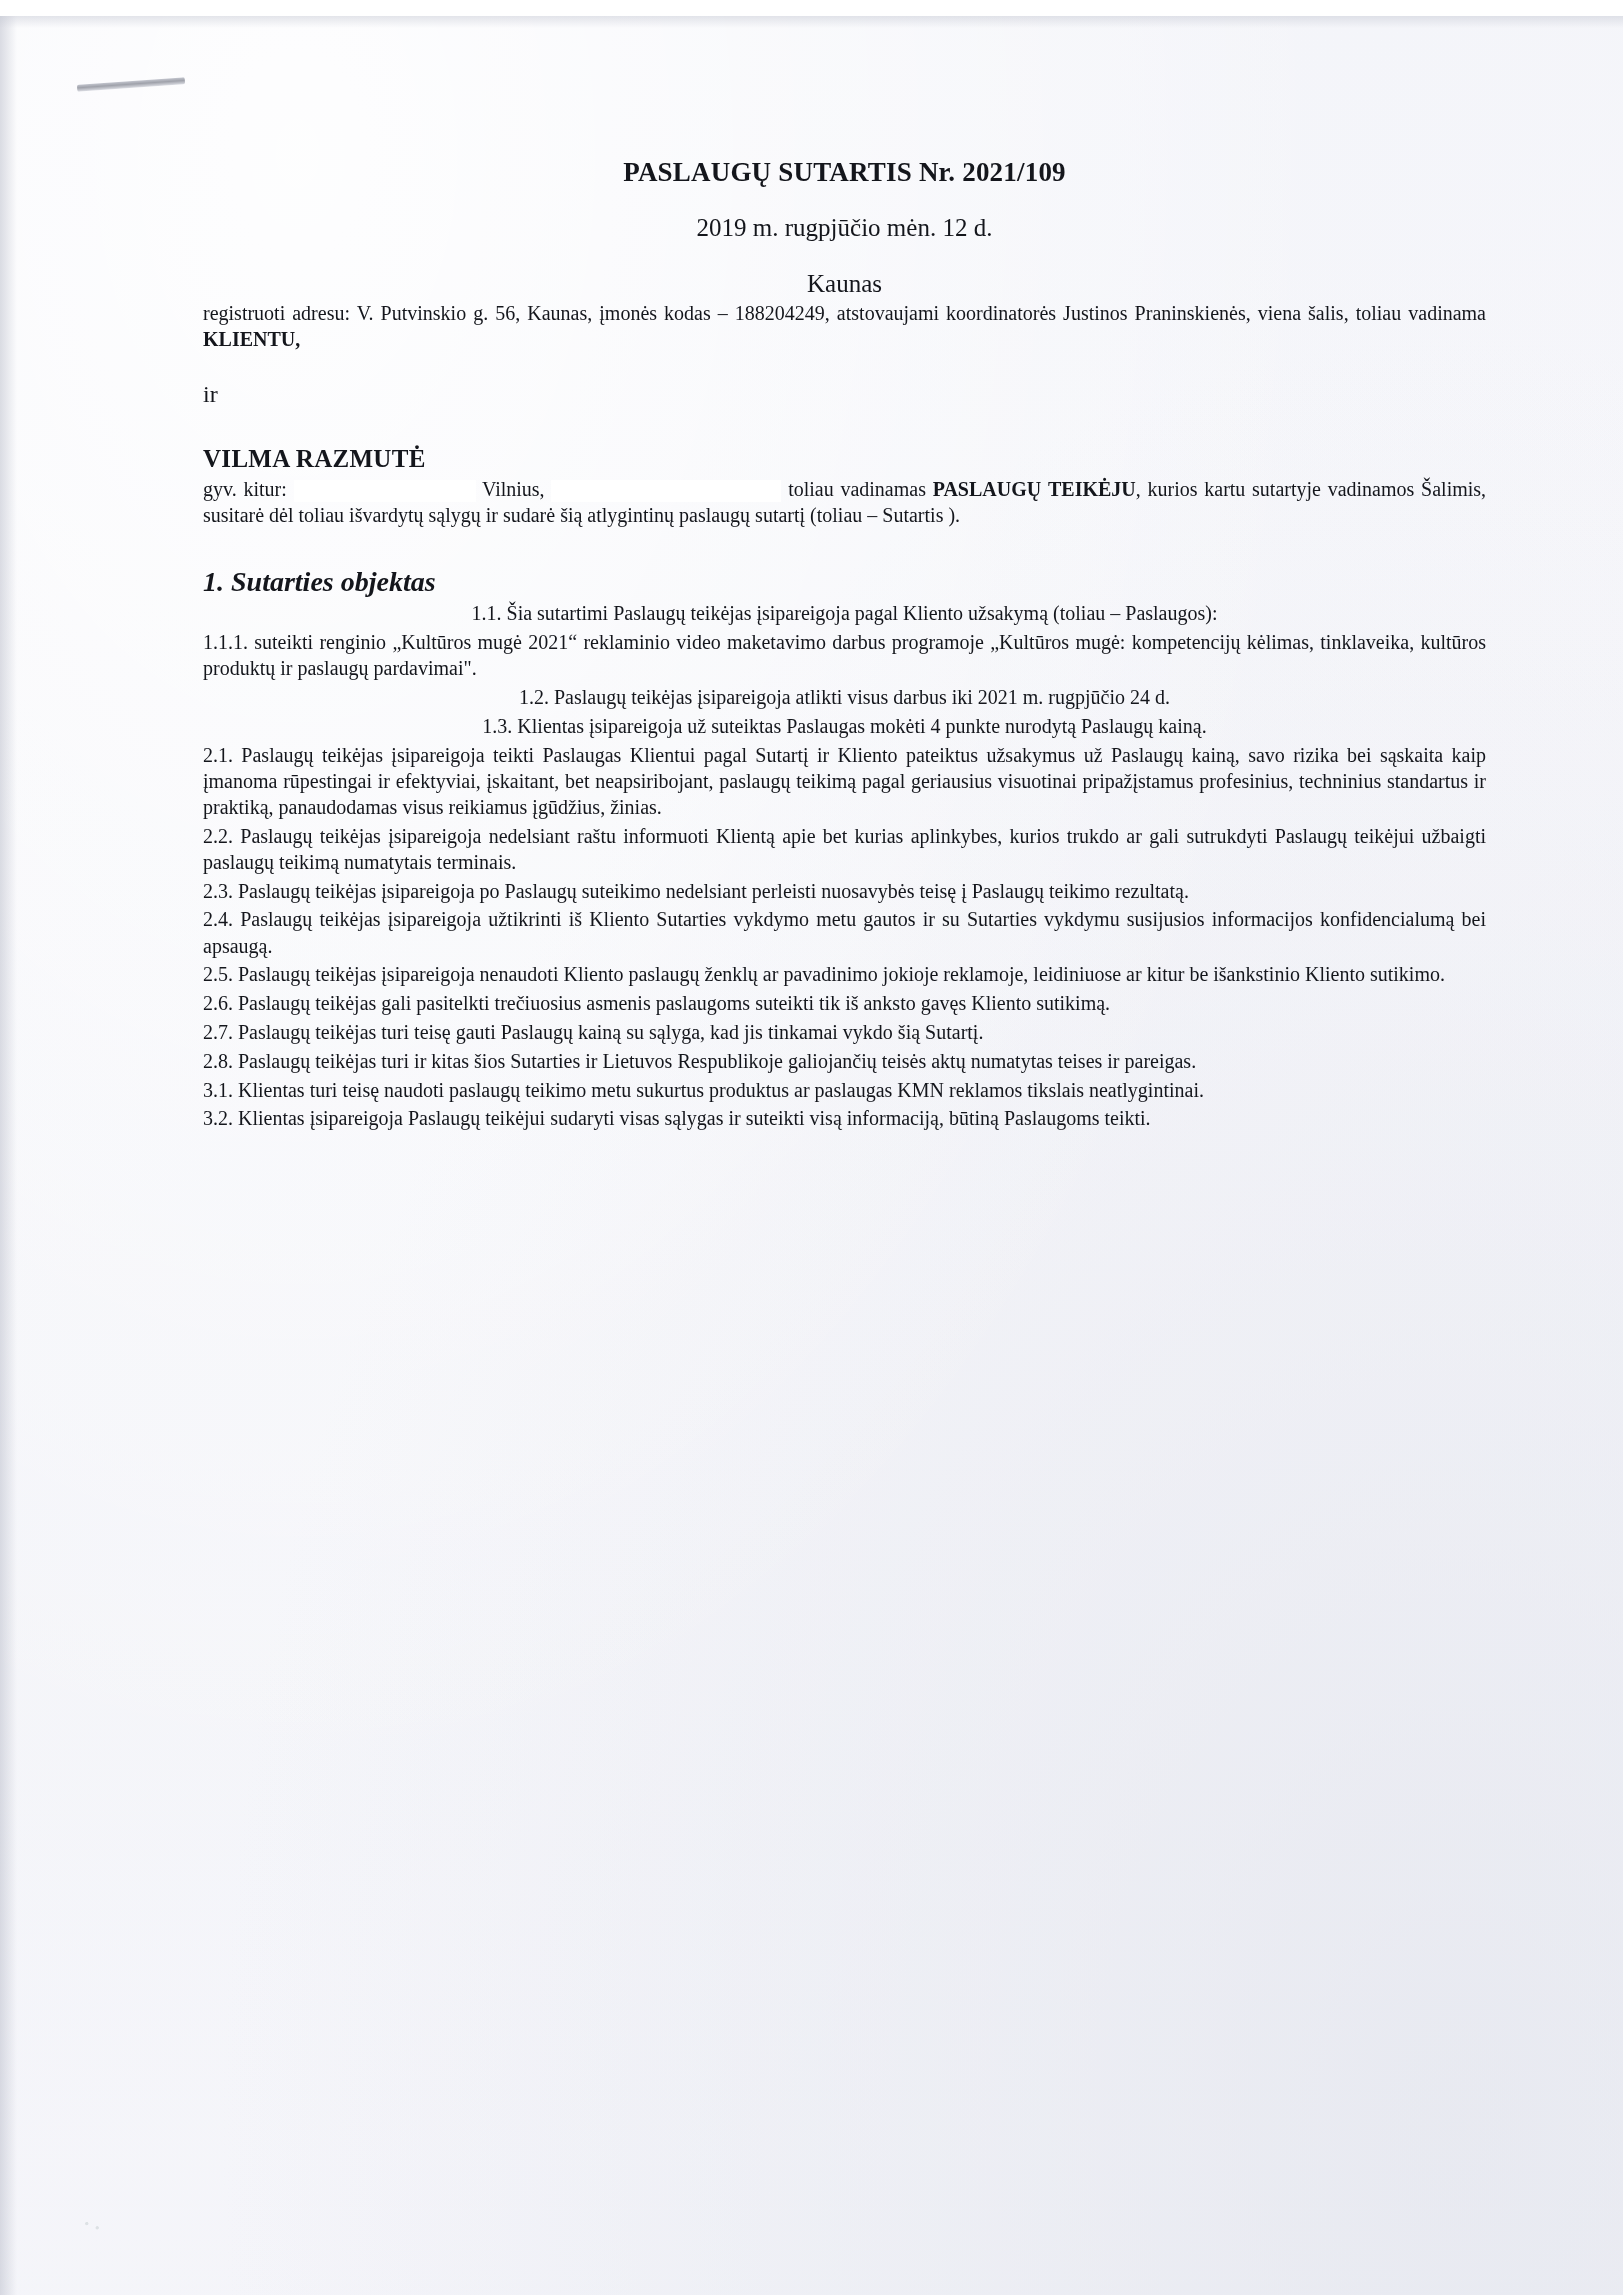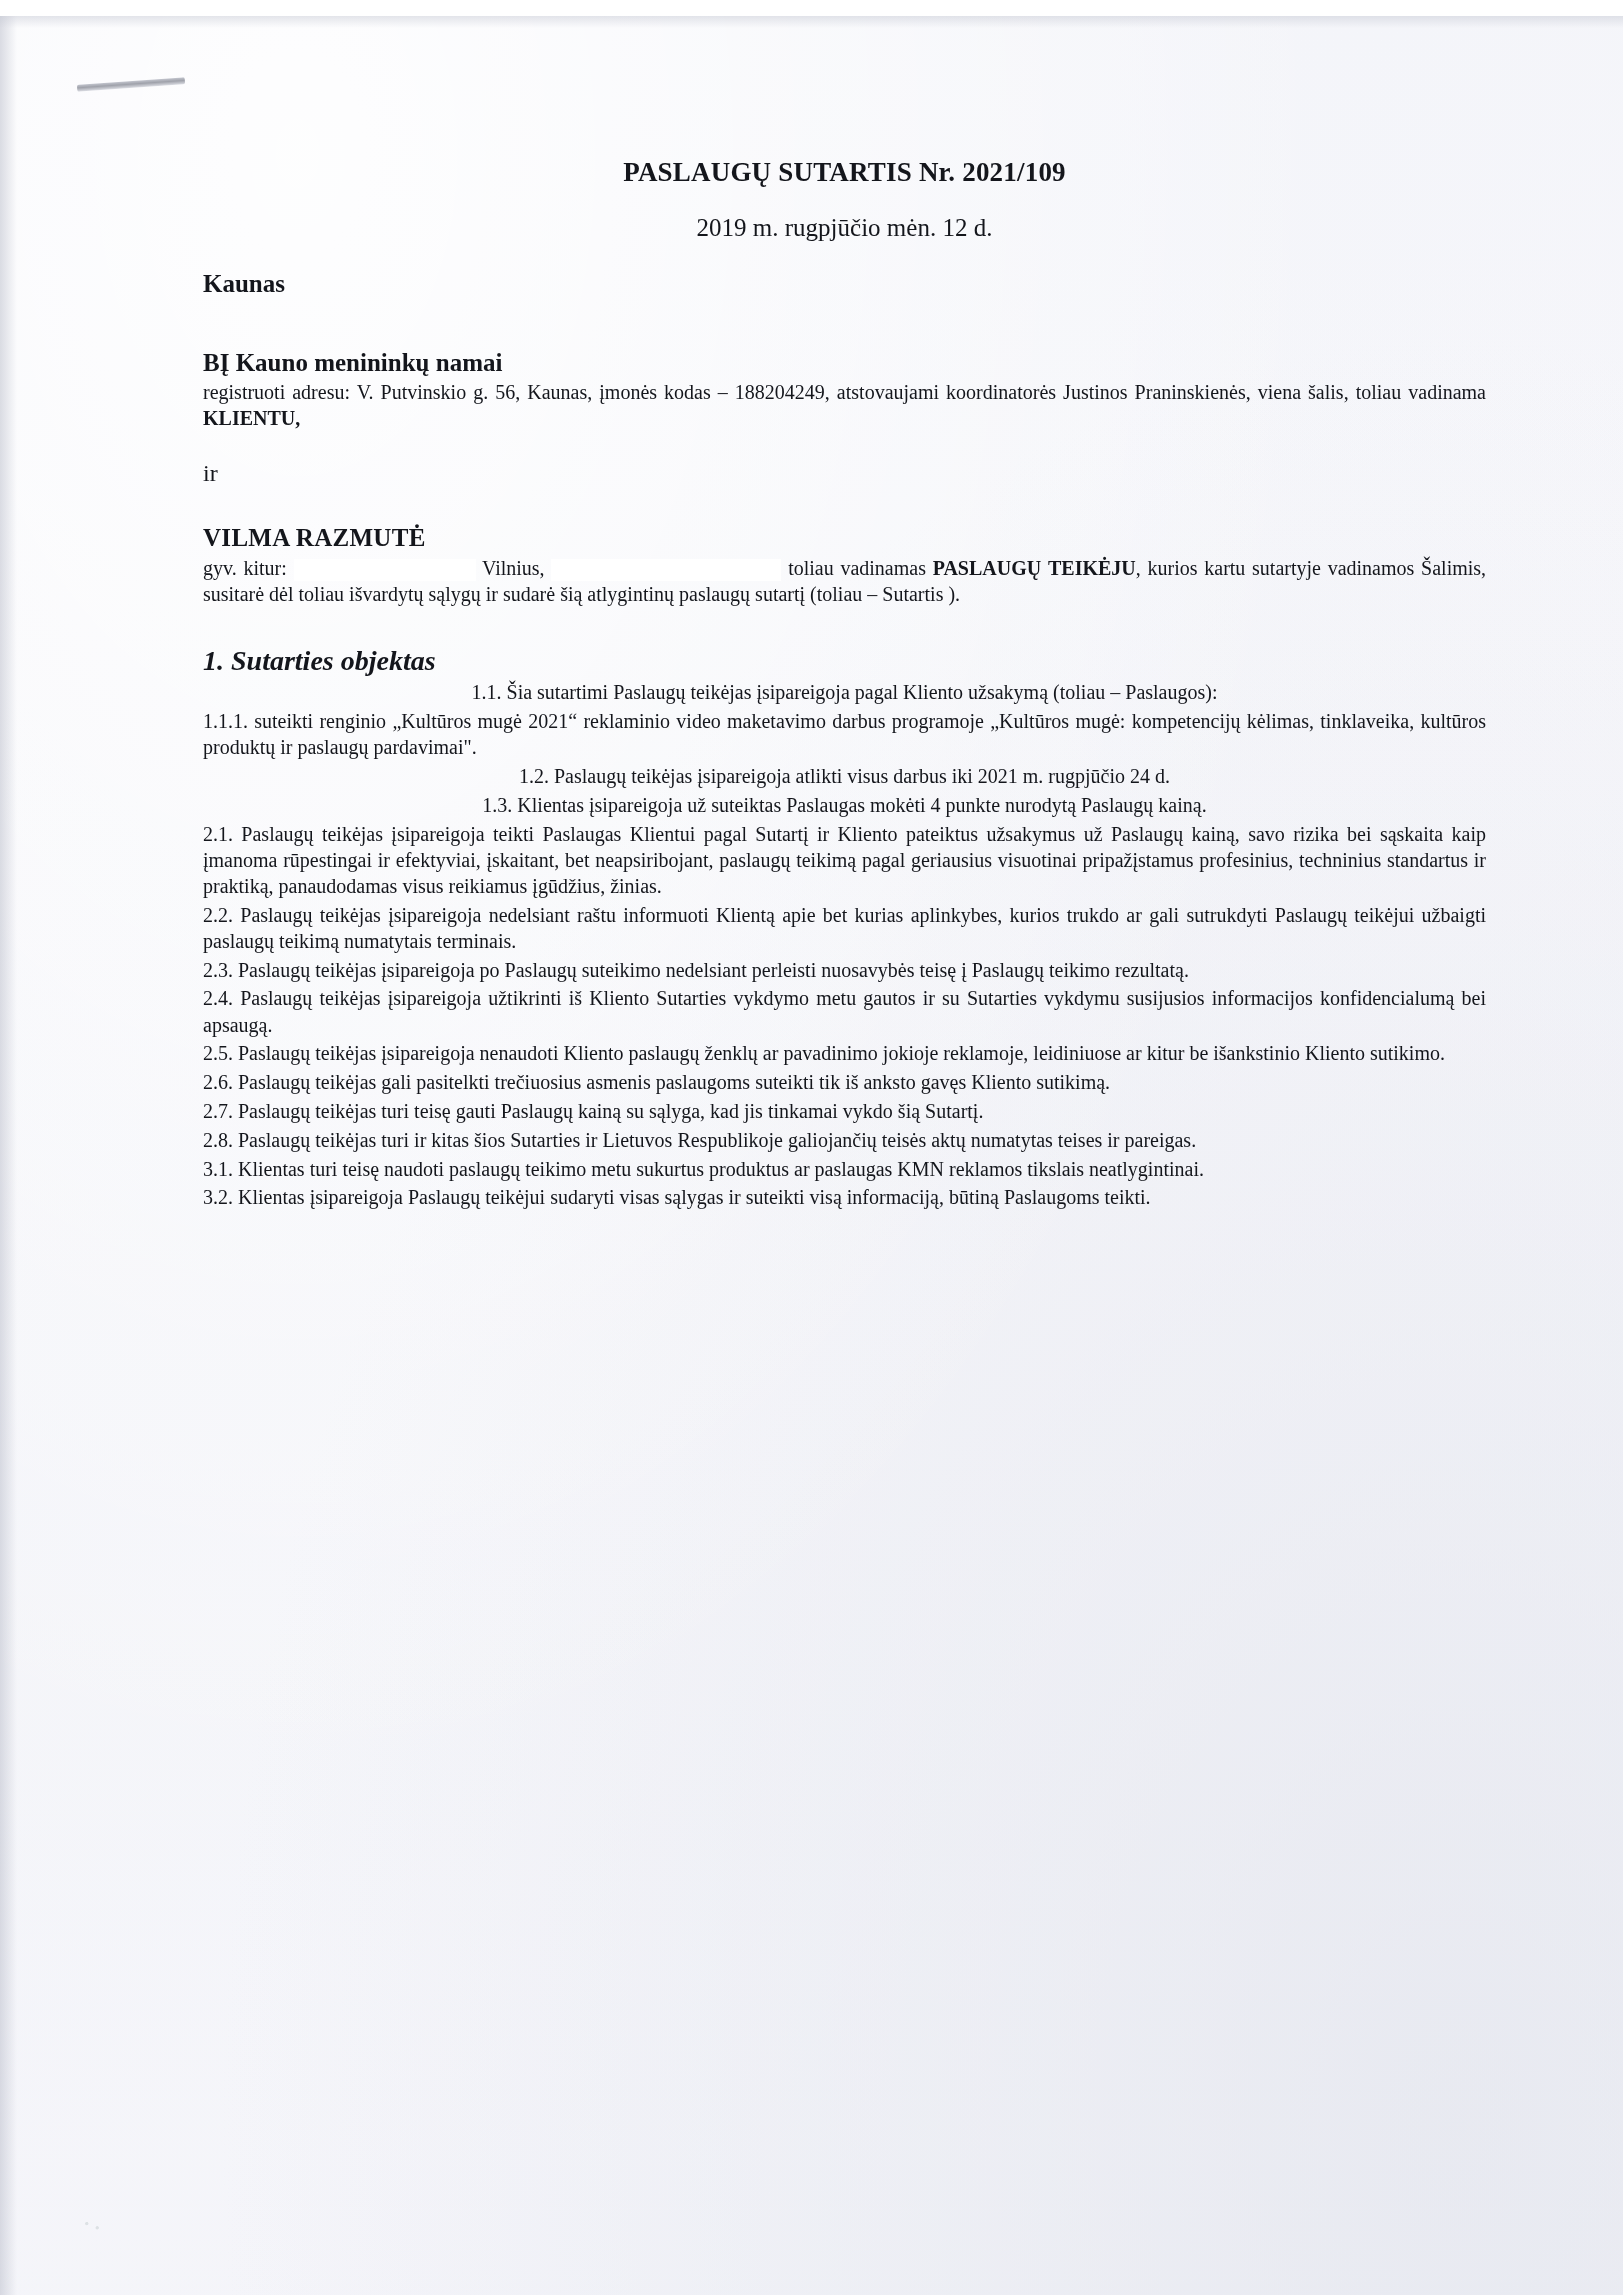--- a/index.html
+++ b/index.html
@@ -65,23 +65,23 @@
     font-size: 27px;
     letter-spacing: 0.2px;
     margin: 0 0 0 0;
   }
   .doc-date {
     text-align: center;
     font-size: 25px;
     margin-top: 26px;
   }
   .doc-city {
+    text-align: center;
     font-size: 25px;
     margin-top: 27.5px;
-    font-weight: bold;
   }
   .party-name {
     font-weight: bold;
     font-size: 25px;
     margin-top: 51px;
   }
   p.body {
     font-size: 20px;
     line-height: 1.31;
     margin: 2.6px 0 0 0;
@@ -136,21 +136,20 @@
   <div class="edge-shadow-left"></div>
   <div class="edge-shadow-top"></div>
   <div class="staple"></div>
 
   <div class="content">
 
     <div class="doc-title">PASLAUGŲ SUTARTIS  Nr.  2021/109</div>
     <div class="doc-date">2019 m. rugpjūčio mėn. 12 d.</div>
     <div class="doc-city">Kaunas</div>
 
-    <div class="party-name">BĮ Kauno menininkų namai</div>
     <p class="body"><span>registruoti adresu: V. Putvinskio g. 56, Kaunas, įmonės kodas – 188204249, atstovaujami koordinatorės Justinos Praninskienės, viena šalis, toliau vadinama </span><b>KLIENTU,</b></p>
 
     <div class="conn">ir</div>
 
     <div class="party2">VILMA RAZMUTĖ</div>
     <p class="body"><span>gyv. kitur:</span>
       <span class="redact redact-a"></span>
       <span>Vilnius,</span>
       <span class="redact redact-b"></span>
       <span>toliau vadinamas </span><b>PASLAUGŲ</b>

